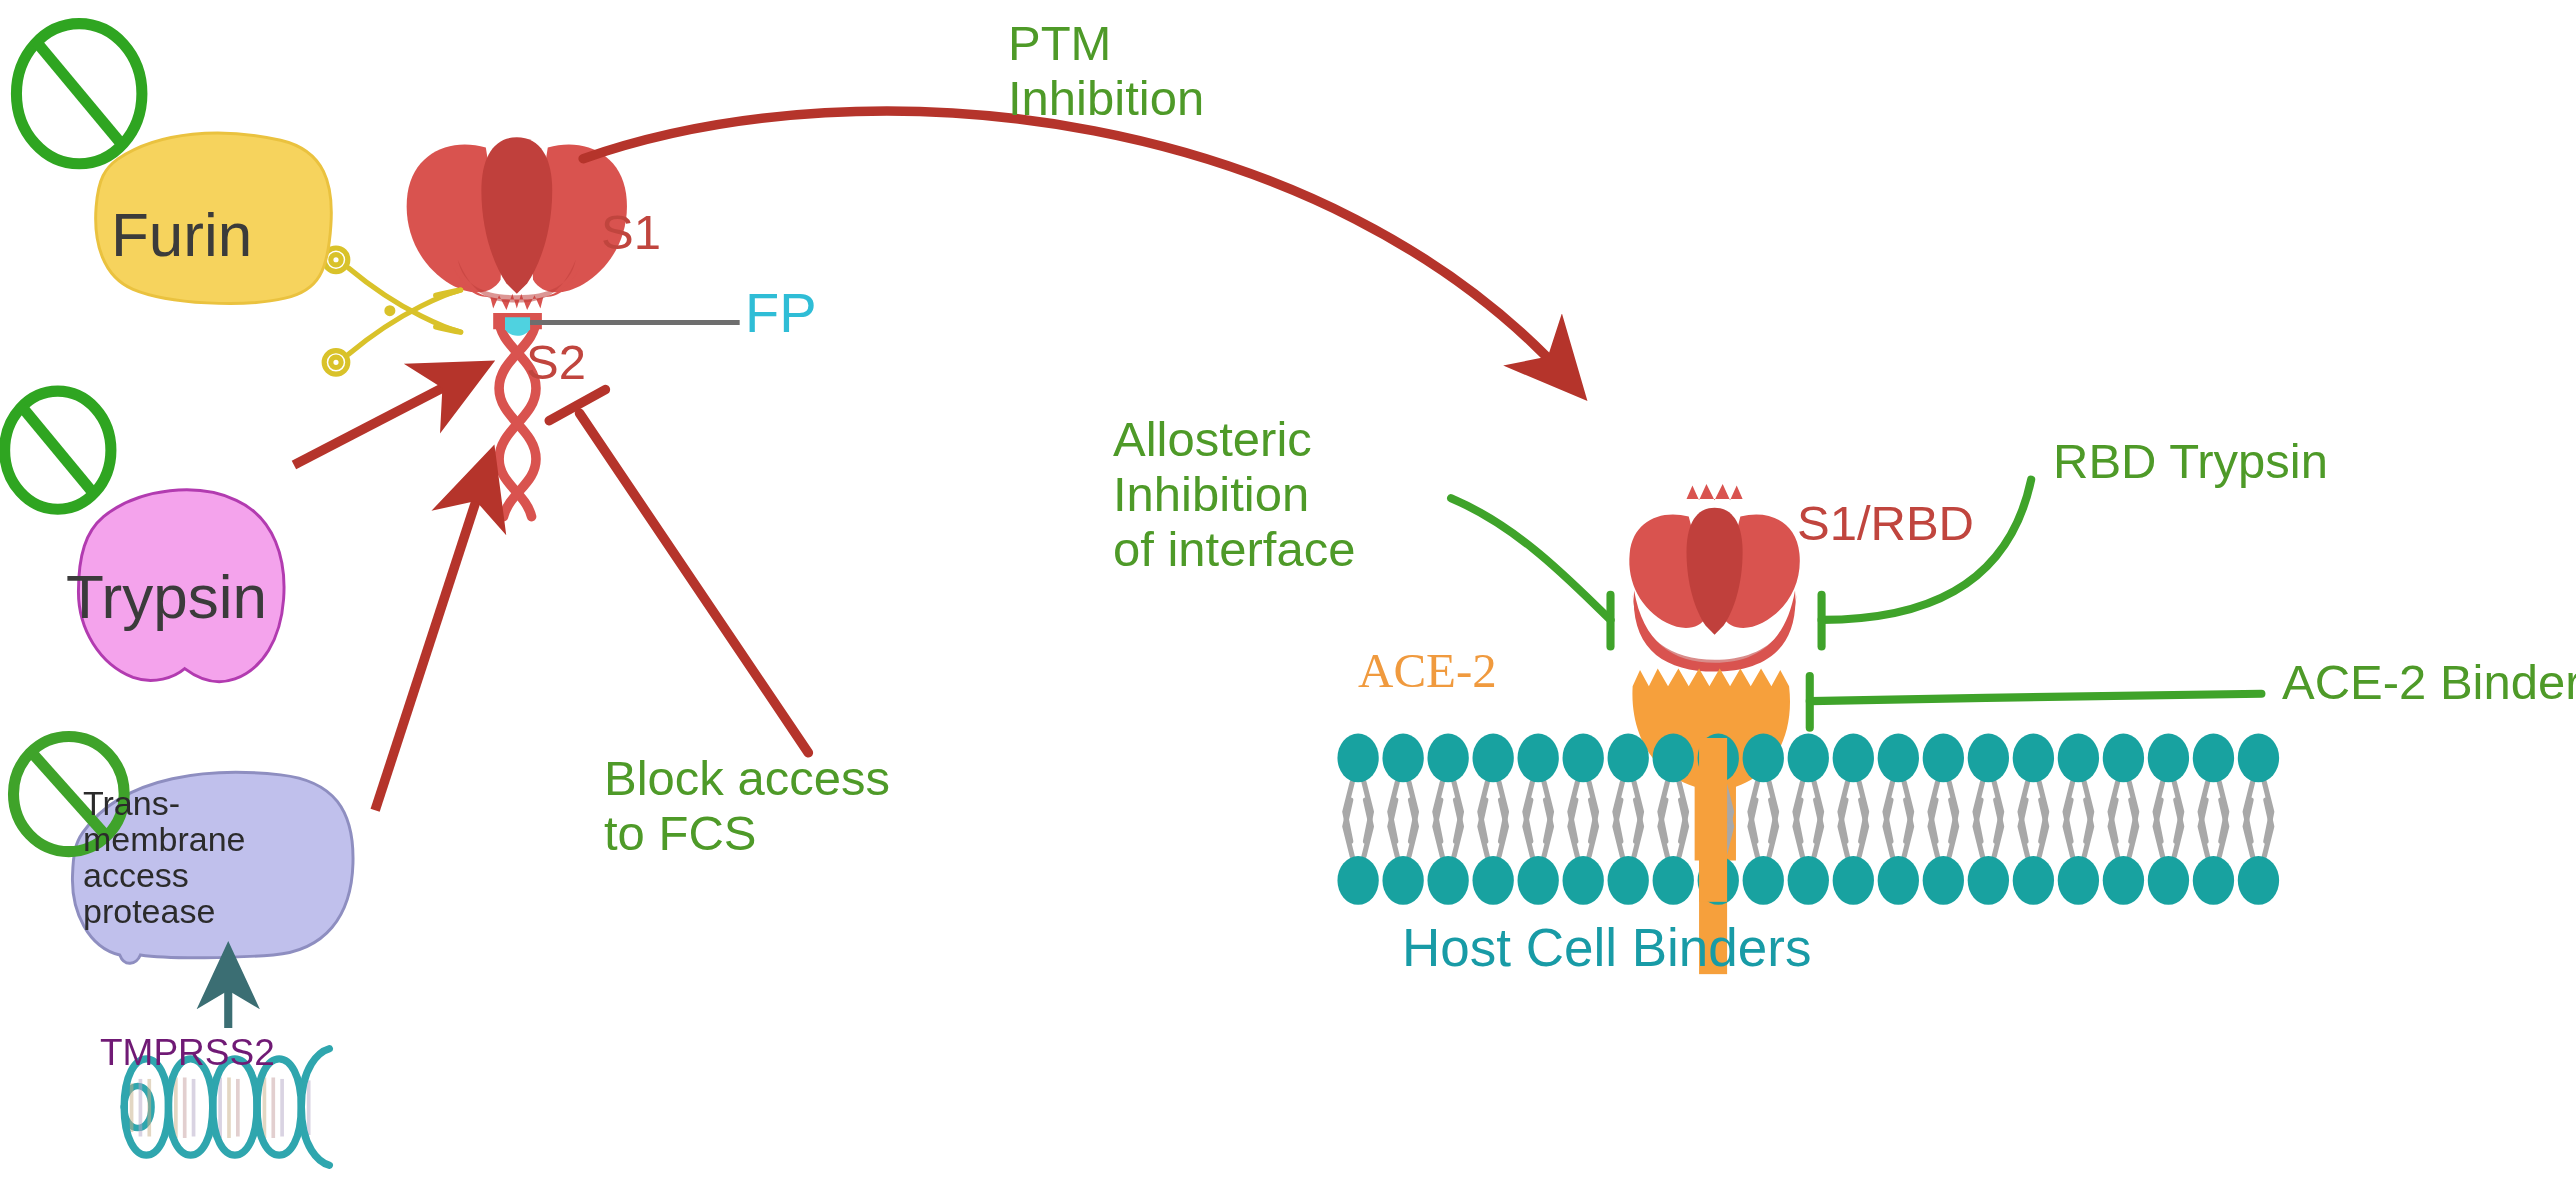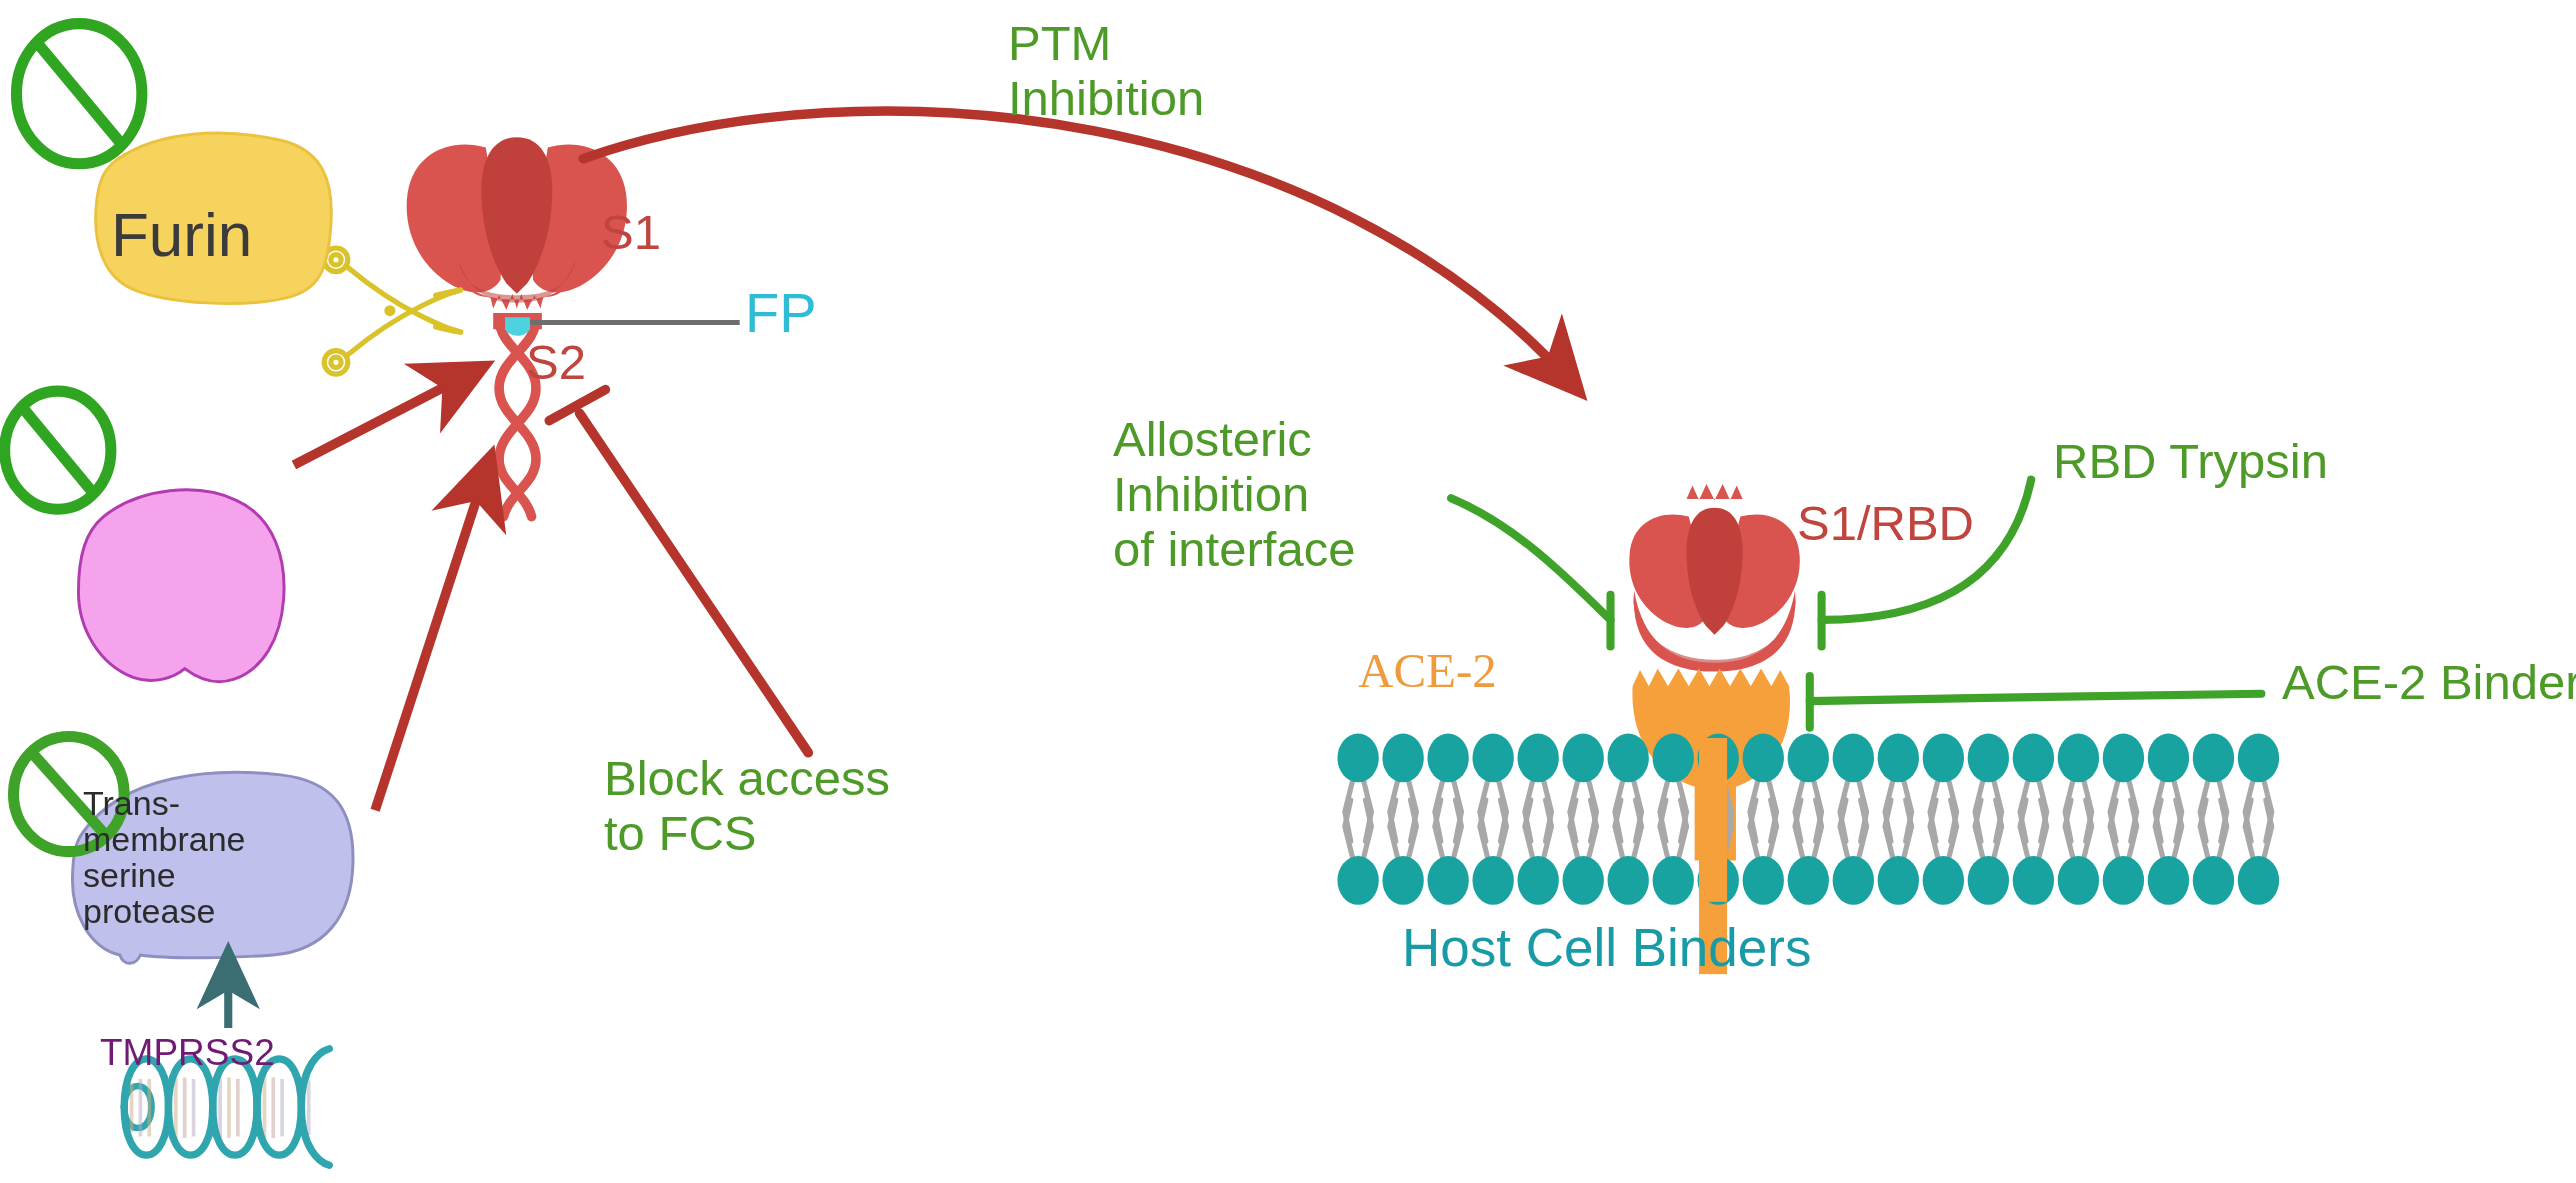--- a/index.html
+++ b/index.html
@@ -442,24 +442,25 @@
     </g>
 
     <g stroke="#3FA32A" stroke-width="11" fill="none" stroke-linecap="round">
       <path d="M2452,950 C 2650,946 2900,942 3064,940"></path>
       <line x1="2452" y1="916" x2="2452" y2="986"></line>
     </g>
   </svg>
 
   <div class="lbl" style="left:111px; top:200px; width:221px; font-size:62px; color:#3B3B3B;">Furin</div>
 
+  <div class="lbl" style="left:66px; top:562px; width:244px; font-size:62px; color:#3B3B3B;">Trypsin</div>
 
   <div class="lbl lbl-center" style="left:83px; top:785px; width:258px; font-size:34px; color:#2B2B2B; line-height:1.06;">Trans-
 membrane
-serine
+access
 protease</div>
 
   <div class="lbl lbl-center" style="left:100px; top:1032px; width:258px; font-size:37px; color:#701a75;">TMPRSS2</div>
 
   <div class="lbl" style="left:580px; top:205px; font-size:49px; color:#C0453E;margin-left:21px;">S1</div>
 
   <div class="lbl" style="left:526px; top:335px; font-size:49px; color:#C0453E;">S2</div>
 
   <div class="lbl" style="left:745px; top:282px; font-size:56px; color:#2FBDD6;">FP</div>
 

